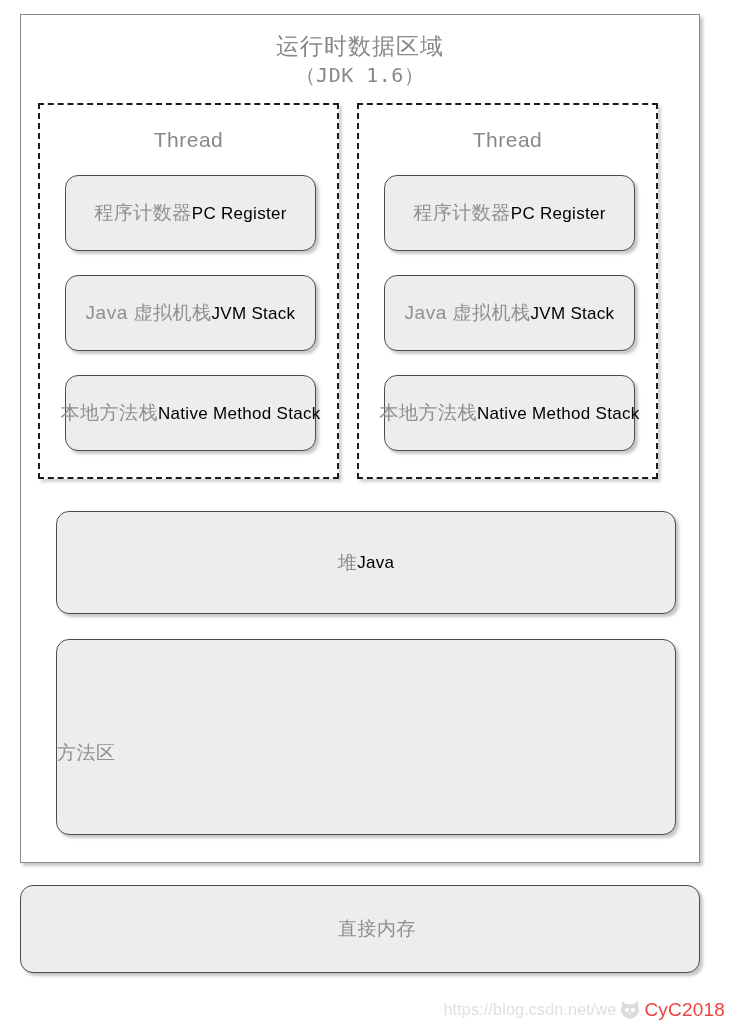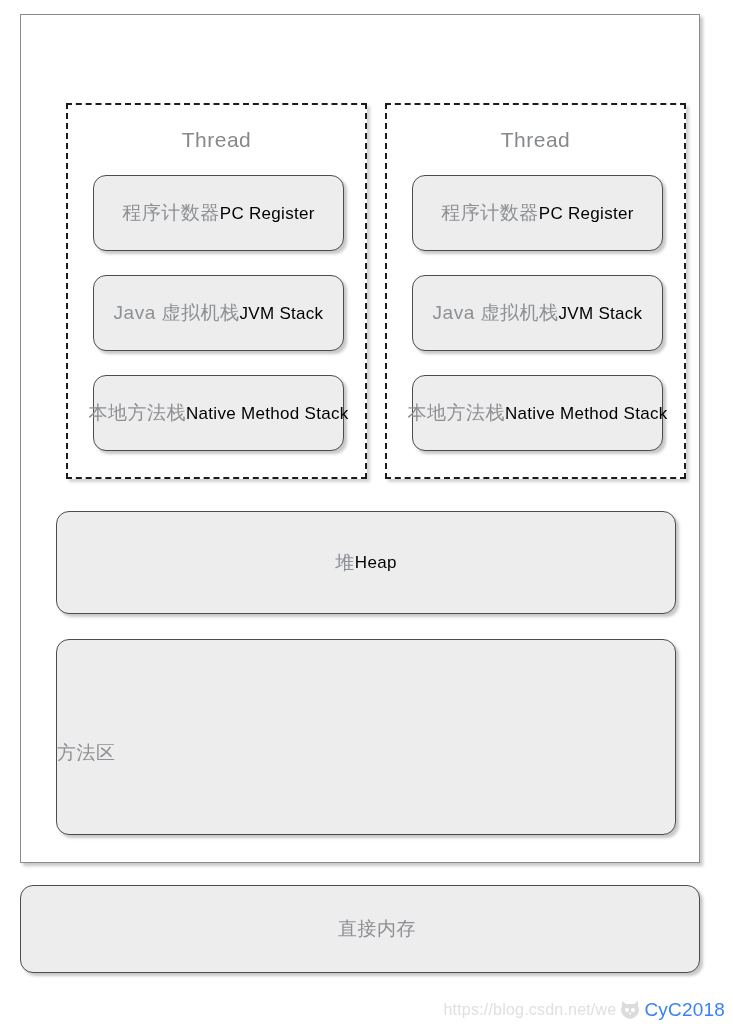--- a/index.html
+++ b/index.html
@@ -50,21 +50,21 @@
     font-family: "DejaVu Sans Mono", "Liberation Mono", monospace;
     font-size: 20px;
     line-height: 28px;
     letter-spacing: 0.5px;
     color: #86898c;
   }
 
   
   .threads-row {
     position: absolute;
-    left: 45px;
+    left: 17px;
     top: 88px;
     width: 620px;
     height: 376px;
     display: flex;
     justify-content: space-between;
   }
   .thread-box {
     position: relative;
     width: 301px;
     height: 376px;
@@ -176,29 +176,33 @@
     letter-spacing: 0.2px;
     user-select: none;
   }
   .watermark .wm-url { color: #e0e0e0; }
   .watermark .wm-logo {
     display: inline-block;
     width: 22px;
     height: 20px;
     position: relative;
   }
-  .watermark .wm-name { color: #3b82f6; font-size: 19px; }
+  .watermark .wm-name { color: #ef4444; font-size: 19px; }
 </style>
 </head>
 <body>
 
 <div id="page">
 
   <div class="runtime-container">
 
+    <div class="title-block">
+      <div class="title-main">运行时数据区域</div>
+      <div class="title-sub">（JDK 1.6）</div>
+    </div>
 
     <div class="threads-row">
 
       <div class="thread-box">
         <div class="thread-label">Thread</div>
         <div class="thread-items">
           <div class="region thread-item">
             <span class="cn">程序计数器</span>
             <span class="en">PC Register</span>
           </div>
@@ -228,21 +232,21 @@
             <span class="cn">本地方法栈</span>
             <span class="en">Native Method Stack</span>
           </div>
         </div>
       </div>
 
     </div>
 
     <div class="region heap-box">
       <span class="cn">堆</span>
-      <span class="en">Heap</span>
+      <span class="en">Java</span>
     </div>
 
     <div class="region method-area-box">
       <span class="cn">方法区</span>
     </div>
 
   </div>
 
   <div class="region direct-memory-box">
     <span class="cn">直接内存</span>

